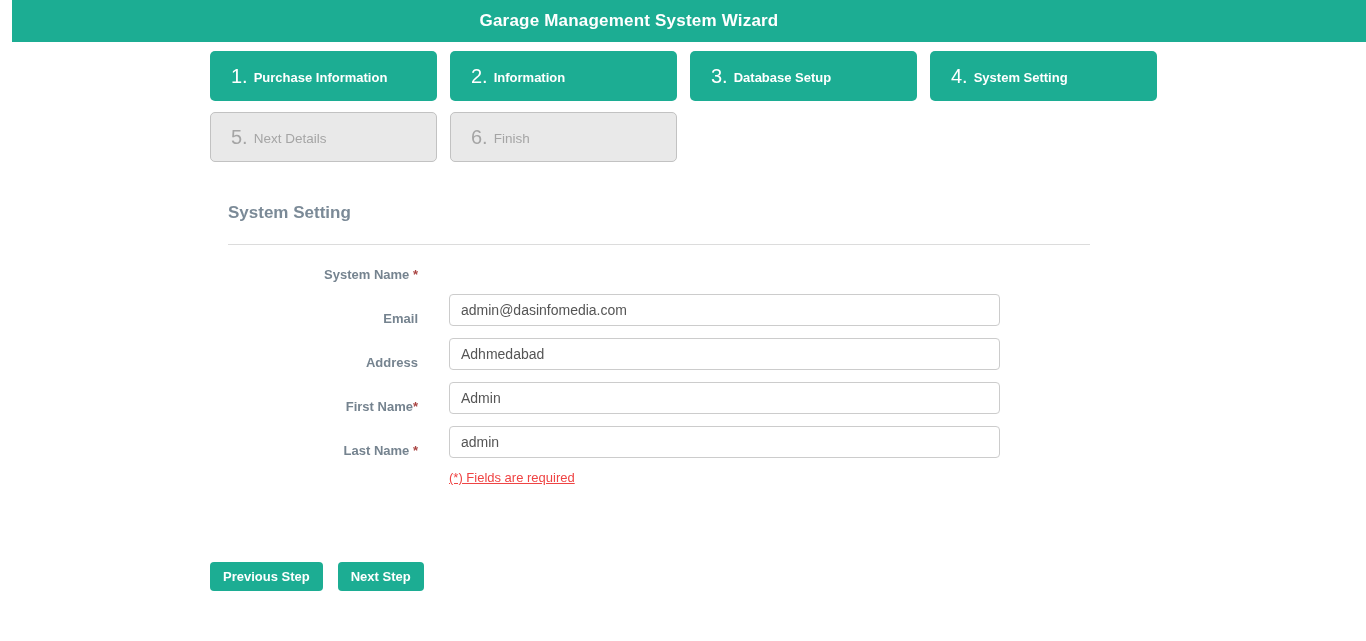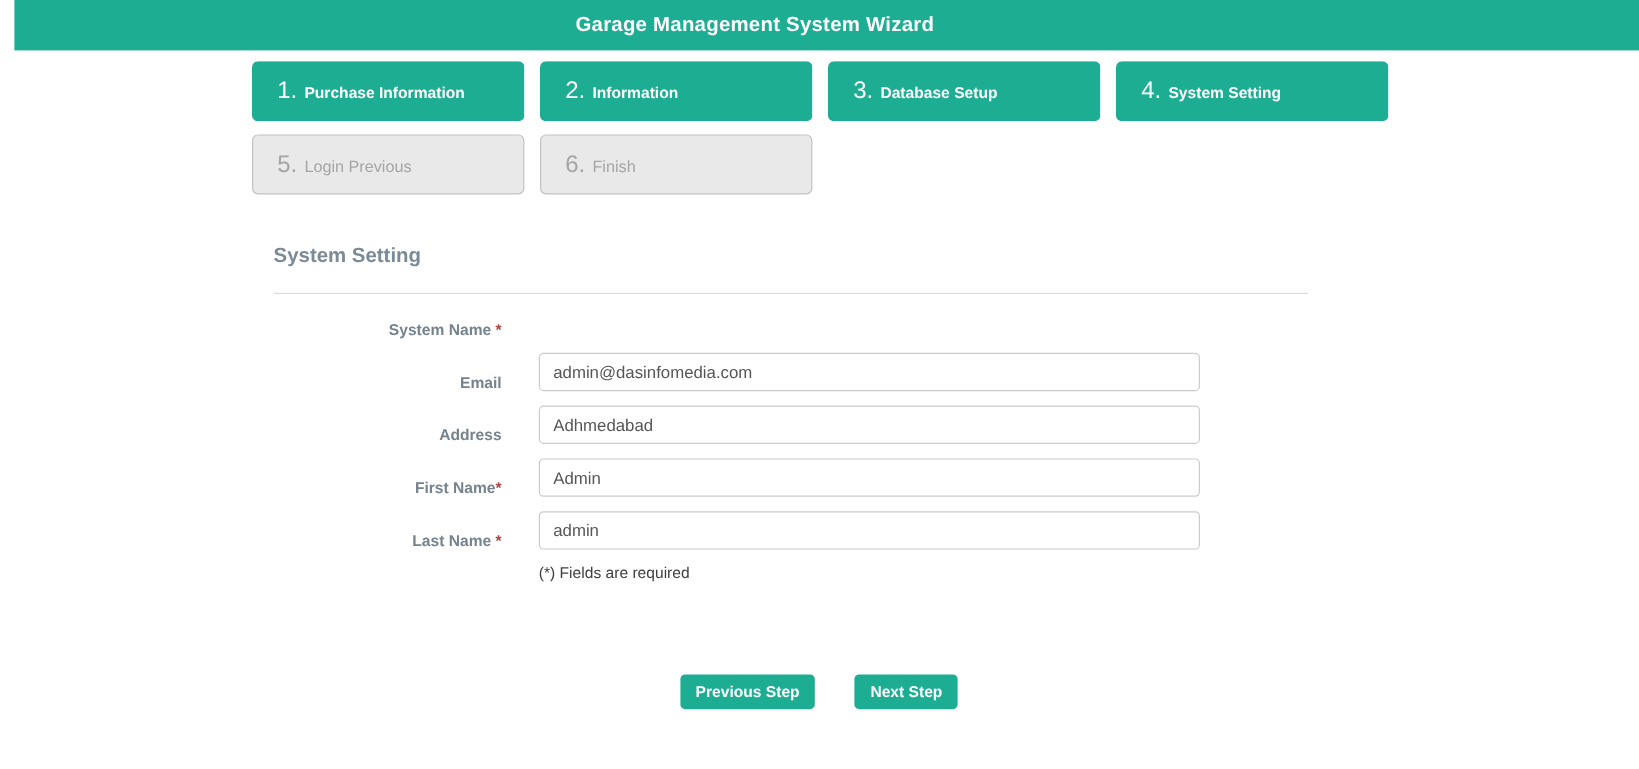--- a/index.html
+++ b/index.html
@@ -115,30 +115,31 @@
     font-family: "Liberation Sans", sans-serif;
     font-size: 14px;
     color: #555555;
     outline: none;
     background: #ffffff;
   }
   .form-note {
     margin-left: 221px;
     margin-top: 9px;
     font-size: 13px;
-    color: #404040;
+    color: #ef4444;
+    text-decoration: underline;
   }
 
   
   .footer-actions {
     margin: 77px 0 0 210px;
     width: 945px;
     display: flex;
-    justify-content: center;
-    gap: 33px;
+    justify-content: flex-start;
+    gap: 15px;
   }
   .btn {
     background: #1cad93;
     color: #ffffff;
     border: none;
     border-radius: 4px;
     height: 29px;
     padding: 0 13px;
     font-family: "Liberation Sans", sans-serif;
     font-size: 13px;
@@ -167,21 +168,21 @@
   <div class="step active">
     <span class="num">3.</span>
     <span class="lbl">Database Setup</span>
   </div>
   <div class="step active">
     <span class="num">4.</span>
     <span class="lbl">System Setting</span>
   </div>
   <div class="step inactive">
     <span class="num">5.</span>
-    <span class="lbl">Login Previous</span>
+    <span class="lbl">Next Details</span>
   </div>
   <div class="step inactive">
     <span class="num">6.</span>
     <span class="lbl">Finish</span>
   </div>
 </nav>
 
 <section class="section">
   <h2 class="section-title">System Setting</h2>
   <hr class="divider">

